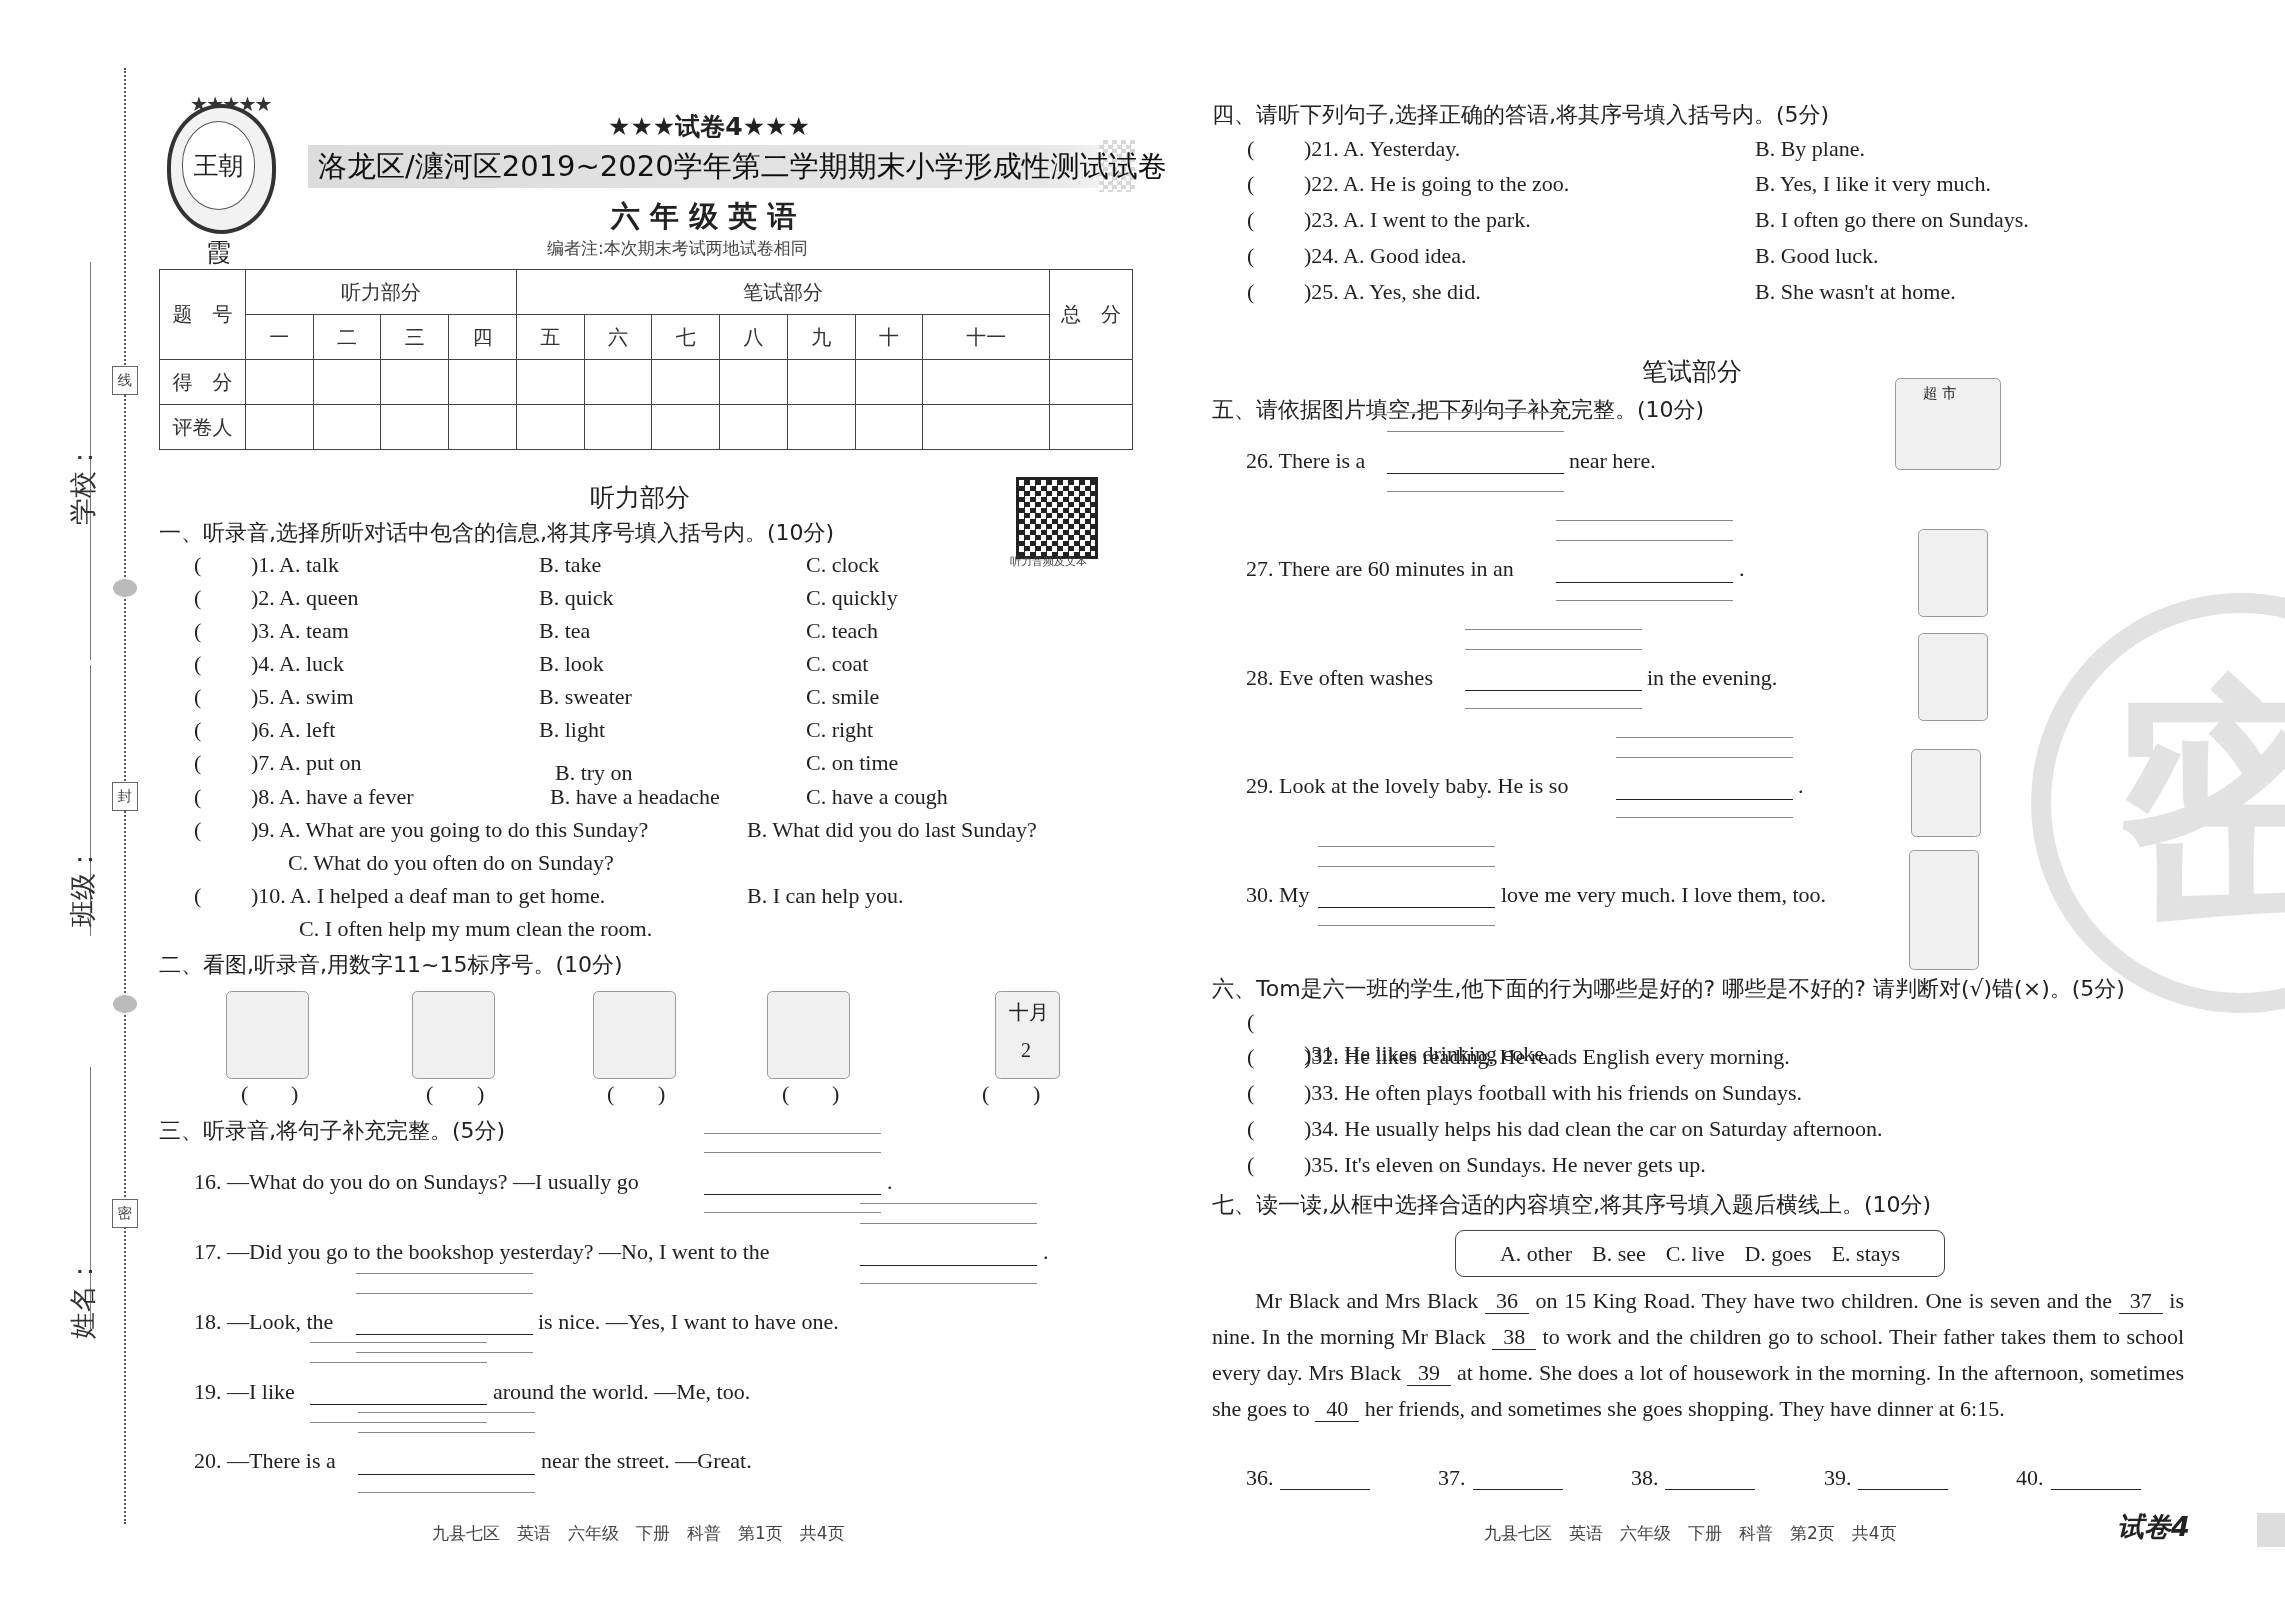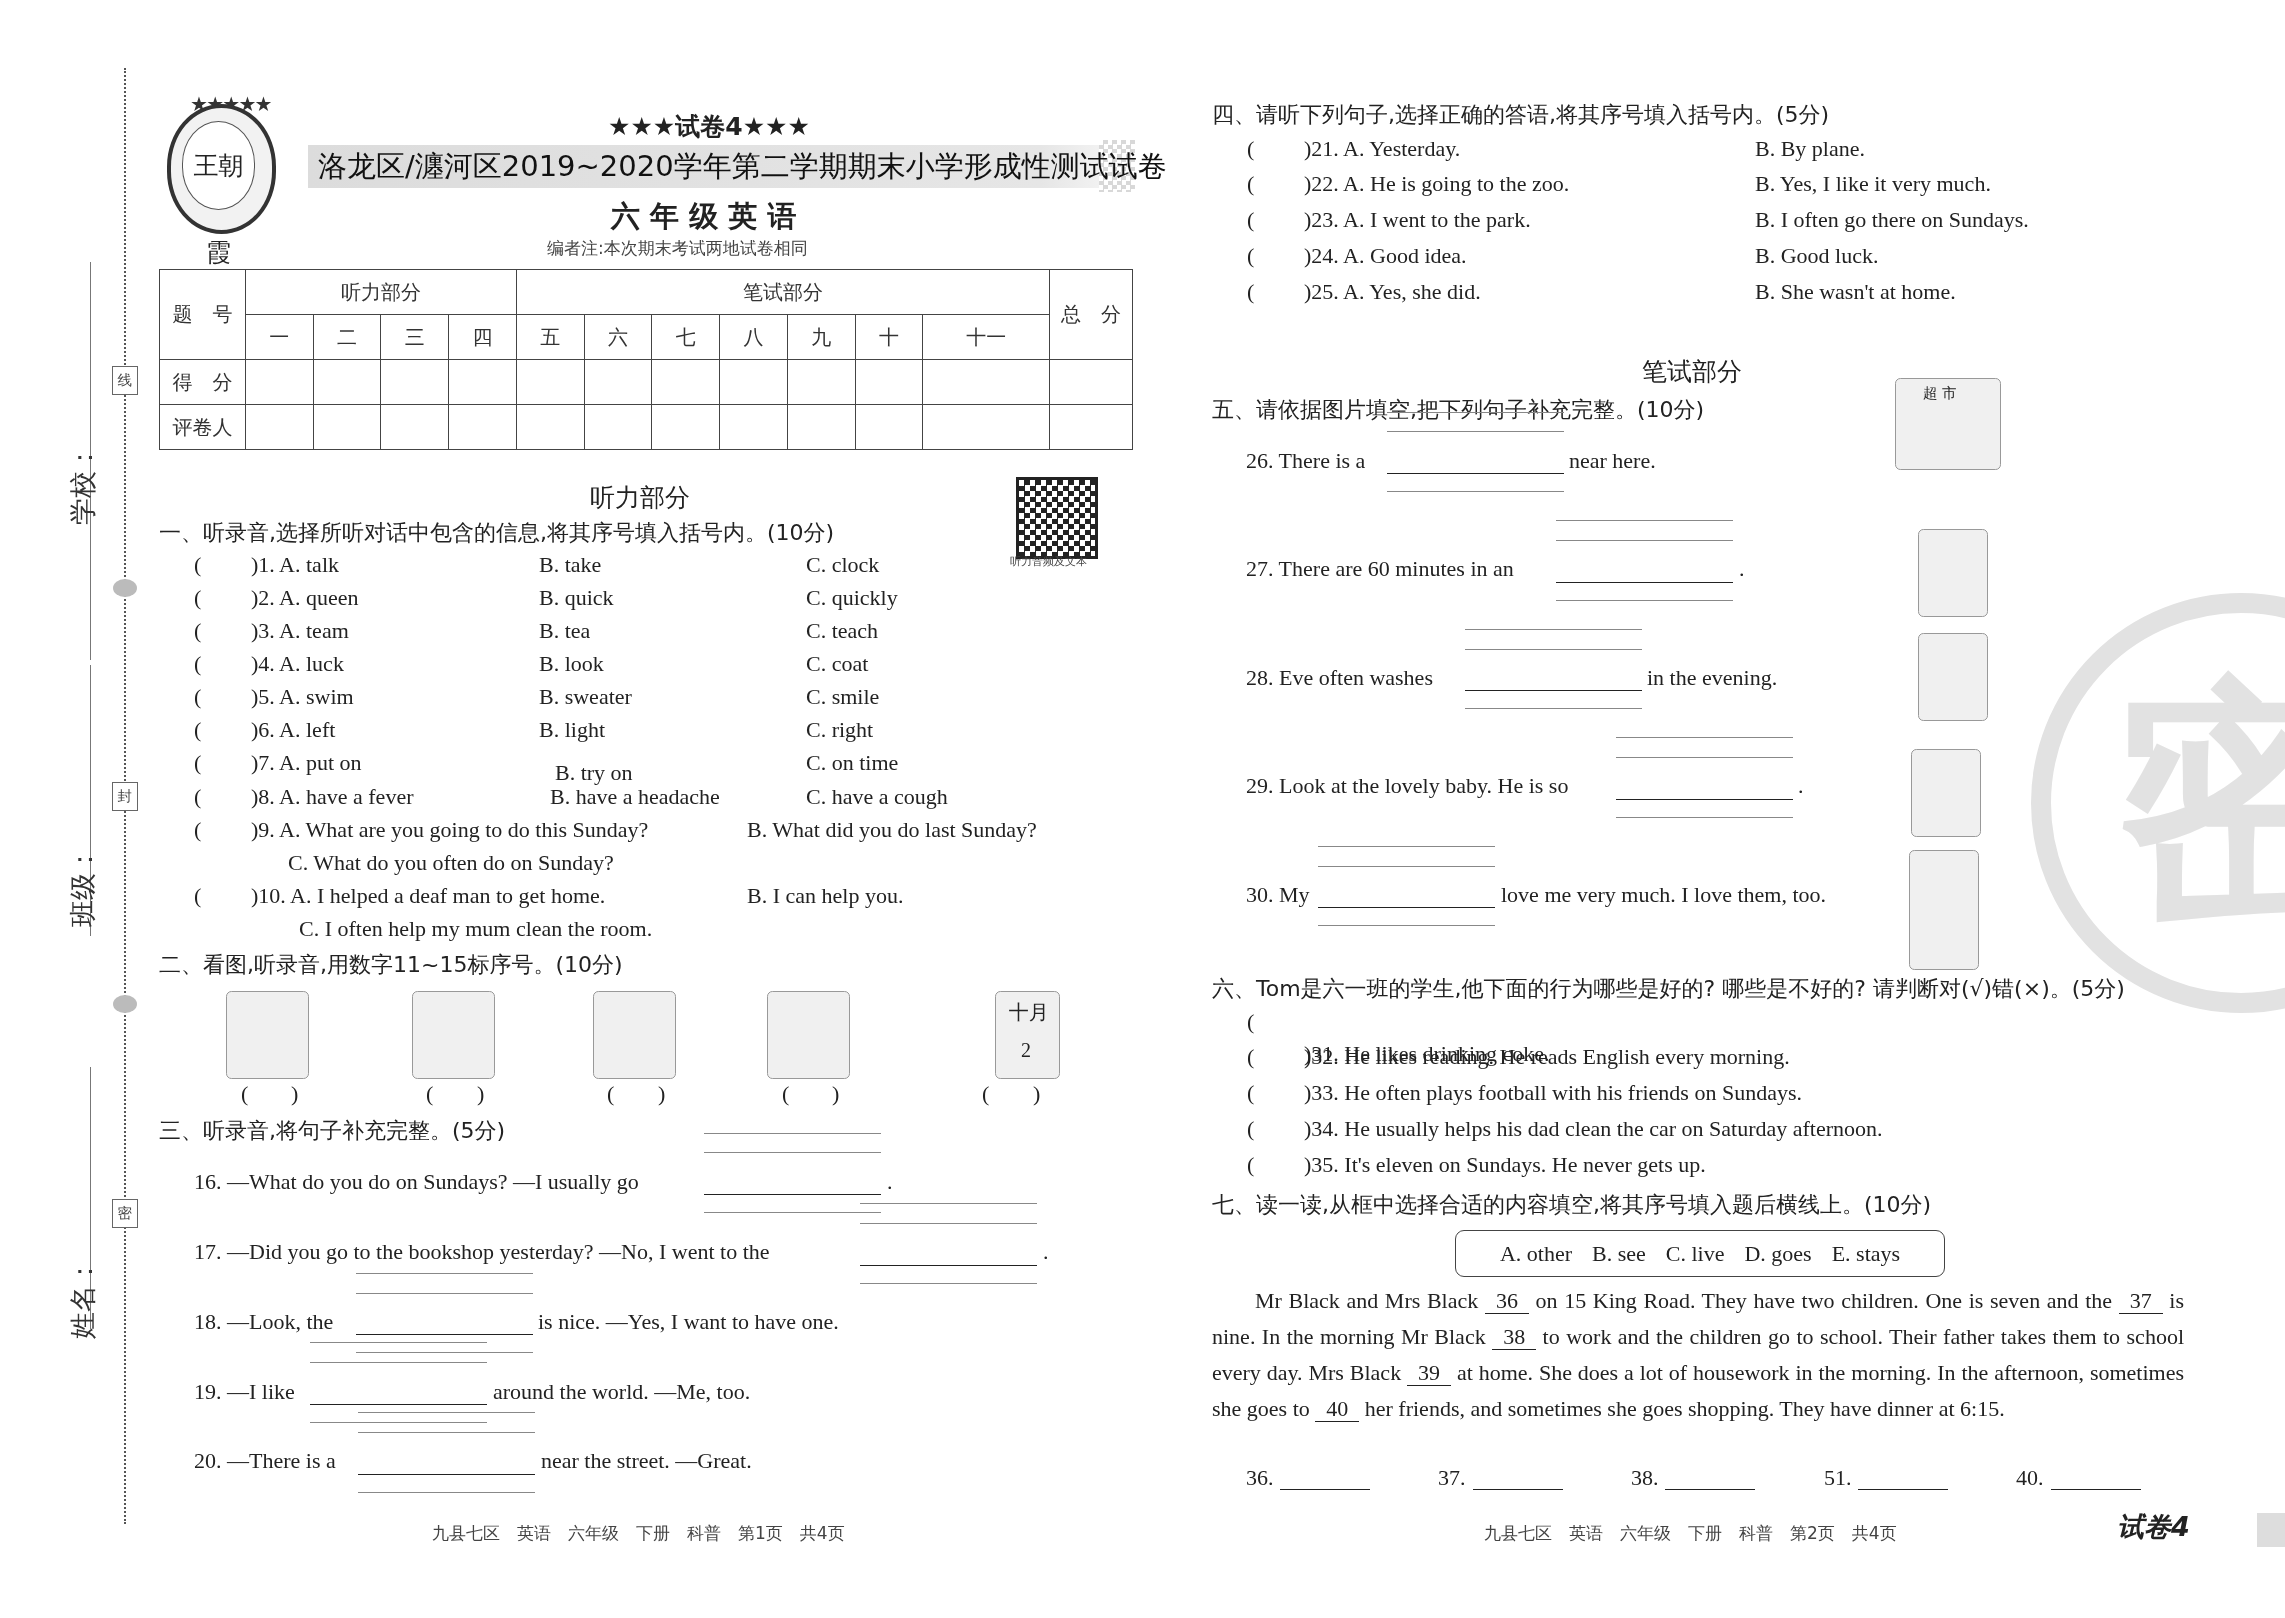--- a/index.html
+++ b/index.html
@@ -337,21 +337,21 @@
 <div class="passage">
   <span style="display:inline-block;width:43px;"></span><span>Mr Black and Mrs Black </span><u>36</u><span> on 15 King Road. They have two children. One is seven and the </span><u>37</u><span> is nine. In the morning Mr Black </span><u>38</u><span> to work and the children go to school. Their father takes them to school every day. Mrs Black </span><u>39</u><span> at home. She does a lot of housework in the morning. In the afternoon, sometimes she goes to </span><u>40</u><span> her friends, and sometimes she goes shopping. They have dinner at 6:15.</span>
 </div>
 <div id="s7answers">
     <div class="q" style="left:1246px;top:1465px;">36.</div>
     <div class="blank" style="left:1280px;top:1489px;width:90px;"></div>
     <div class="q" style="left:1438px;top:1465px;">37.</div>
     <div class="blank" style="left:1473px;top:1489px;width:90px;"></div>
     <div class="q" style="left:1631px;top:1465px;">38.</div>
     <div class="blank" style="left:1665px;top:1489px;width:90px;"></div>
-    <div class="q" style="left:1824px;top:1465px;">51.</div>
+    <div class="q" style="left:1824px;top:1465px;">39.</div>
     <div class="blank" style="left:1858px;top:1489px;width:90px;"></div>
     <div class="q" style="left:2016px;top:1465px;">40.</div>
     <div class="blank" style="left:2051px;top:1489px;width:90px;"></div>
   </div>
 
 <div class="footer cjk" style="left:432px;top:1522px;">九县七区　英语　六年级　下册　科普　第1页　共4页</div>
 <div class="footer cjk" style="left:1484px;top:1522px;">九县七区　英语　六年级　下册　科普　第2页　共4页</div>
 <div class="corner-tag cjk">试卷4</div>
 <div class="corner-block"></div>
 

